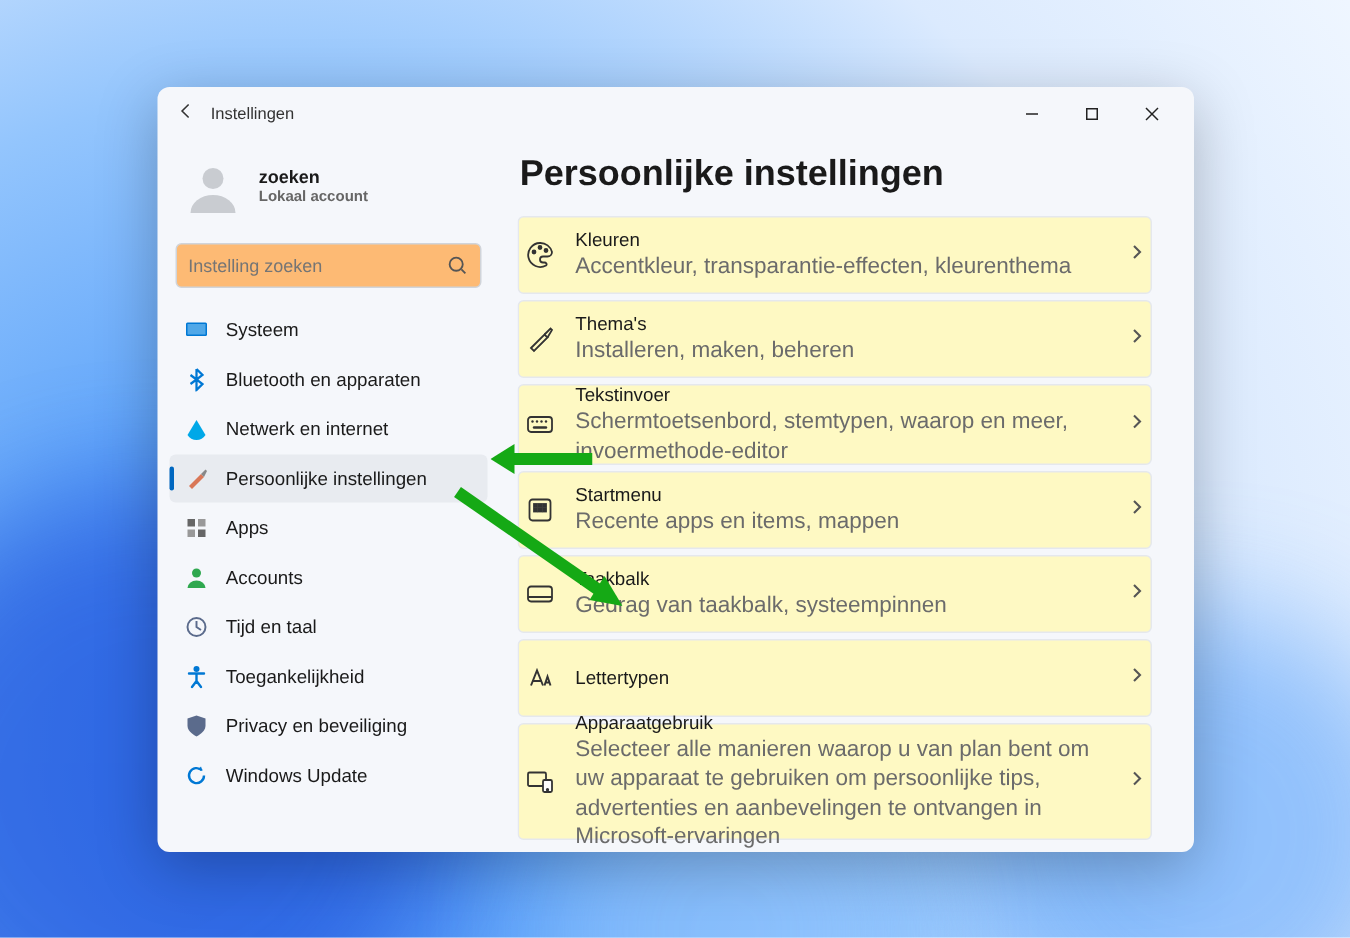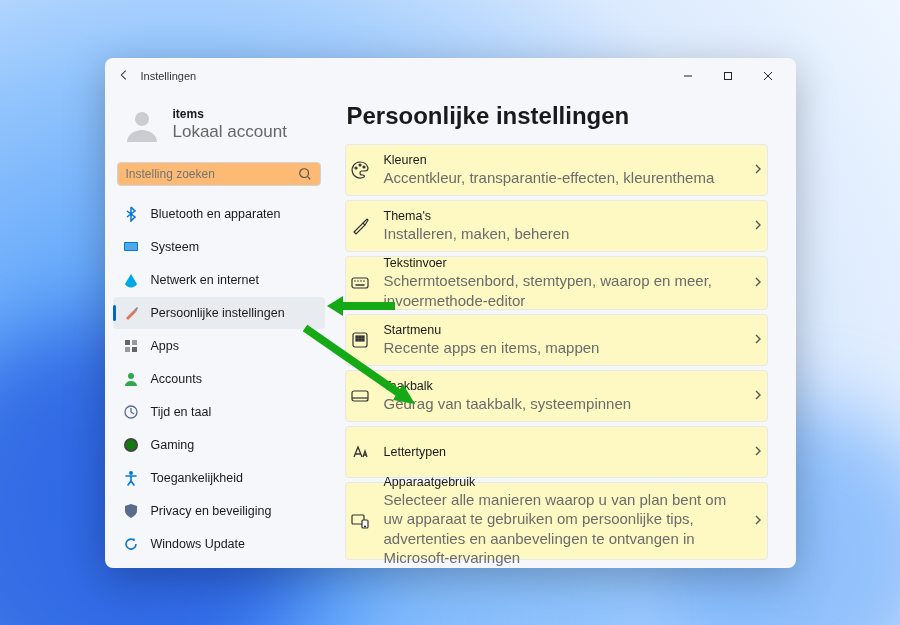--- a/index.html
+++ b/index.html
@@ -55,21 +55,21 @@
     display: flex; align-items: center; gap: 10px;
     padding: 6px 8px 12px 8px;
   }
   .avatar {
     width: 42px; height: 42px;
     display: flex; align-items: center; justify-content: center;
   }
   .avatar svg { width: 42px; height: 42px; }
   .profile-text { display: flex; flex-direction: column; line-height: 1.2; }
   .profile-name { font-size: 12px; font-weight: 600; color: #1a1a1a; }
-  .profile-sub { font-size: 17px; color: #666; }
+  .profile-sub { font-size: 10px; color: #666; font-weight: bold; }
 
   .search {
     display: flex; align-items: center;
     background: #fdba74;
     border: 1px solid #d0d4da;
     border-radius: 4px;
     height: 30px;
     padding: 0 8px;
     margin: 0 4px 8px 4px;
   }
@@ -195,50 +195,50 @@
   <div class="body-area">
     <div class="sidebar">
       <div class="profile">
         <div class="avatar">
           <svg viewBox="0 0 42 42">
               <circle cx="21" cy="15" r="7" fill="#c9ccd1"></circle>
               <path d="M6 38 a15 12 0 0 1 30 0 Z" fill="#c9ccd1"></path>
             </svg>
         </div>
         <div class="profile-text">
-          <span class="profile-name">items</span>
+          <span class="profile-name">zoeken</span>
           <span class="profile-sub">Lokaal account</span>
         </div>
       </div>
 
       <div class="search">
         <input type="text" placeholder="Instelling zoeken" style="">
         <svg class="search-icon" viewBox="0 0 16 16" fill="none" stroke="currentColor" stroke-width="1.4">
             <circle cx="7" cy="7" r="5"></circle>
             <line x1="11" y1="11" x2="14" y2="14"></line>
           </svg>
       </div>
 
       <div class="nav">
         <div class="nav-item">
           <span class="nav-icon">
-              <svg viewBox="0 0 16 16" fill="#0078d4">
-                <path d="M8 1 L12 5 L8 8 L12 11 L8 15 V1 M4 5 L8 8 M4 11 L8 8" stroke="#0078d4" stroke-width="1.5" fill="none"></path>
-              </svg>
-            </span>
-          <span>Bluetooth en apparaten</span>
-        </div>
-        <div class="nav-item">
-          <span class="nav-icon">
               <svg viewBox="0 0 16 16">
                 <rect x="1" y="3" width="14" height="9" rx="1" fill="#0078d4"></rect>
                 <rect x="2" y="4" width="12" height="7" fill="#50a8e8"></rect>
               </svg>
             </span>
           <span>Systeem</span>
+        </div>
+        <div class="nav-item">
+          <span class="nav-icon">
+              <svg viewBox="0 0 16 16" fill="#0078d4">
+                <path d="M8 1 L12 5 L8 8 L12 11 L8 15 V1 M4 5 L8 8 M4 11 L8 8" stroke="#0078d4" stroke-width="1.5" fill="none"></path>
+              </svg>
+            </span>
+          <span>Bluetooth en apparaten</span>
         </div>
         <div class="nav-item">
           <span class="nav-icon">
               <svg viewBox="0 0 16 16" fill="#00a8e8">
                 <path d="M8 2 L14 12 A7 7 0 0 1 2 12 Z"></path>
               </svg>
             </span>
           <span>Netwerk en internet</span>
         </div>
         <div class="nav-item selected">
@@ -271,29 +271,20 @@
           <span>Accounts</span>
         </div>
         <div class="nav-item">
           <span class="nav-icon">
               <svg viewBox="0 0 16 16" fill="none" stroke="#5b6b8c" stroke-width="1.3">
                 <circle cx="8" cy="8" r="6"></circle>
                 <path d="M8 4 V8 L11 10"></path>
               </svg>
             </span>
           <span>Tijd en taal</span>
-        </div>
-        <div class="nav-item">
-          <span class="nav-icon">
-              <svg viewBox="0 0 16 16">
-                <circle cx="8" cy="8" r="7" fill="#444"></circle>
-                <circle cx="8" cy="8" r="5" fill="#107c10"></circle>
-              </svg>
-            </span>
-          <span>Gaming</span>
         </div>
         <div class="nav-item">
           <span class="nav-icon">
               <svg viewBox="0 0 16 16" fill="#0078d4">
                 <circle cx="8" cy="3" r="2"></circle>
                 <path d="M3 6 L13 6 M8 6 V11 M8 11 L5 15 M8 11 L11 15" stroke="#0078d4" stroke-width="1.6" fill="none" stroke-linecap="round"></path>
               </svg>
             </span>
           <span>Toegankelijkheid</span>
         </div>

